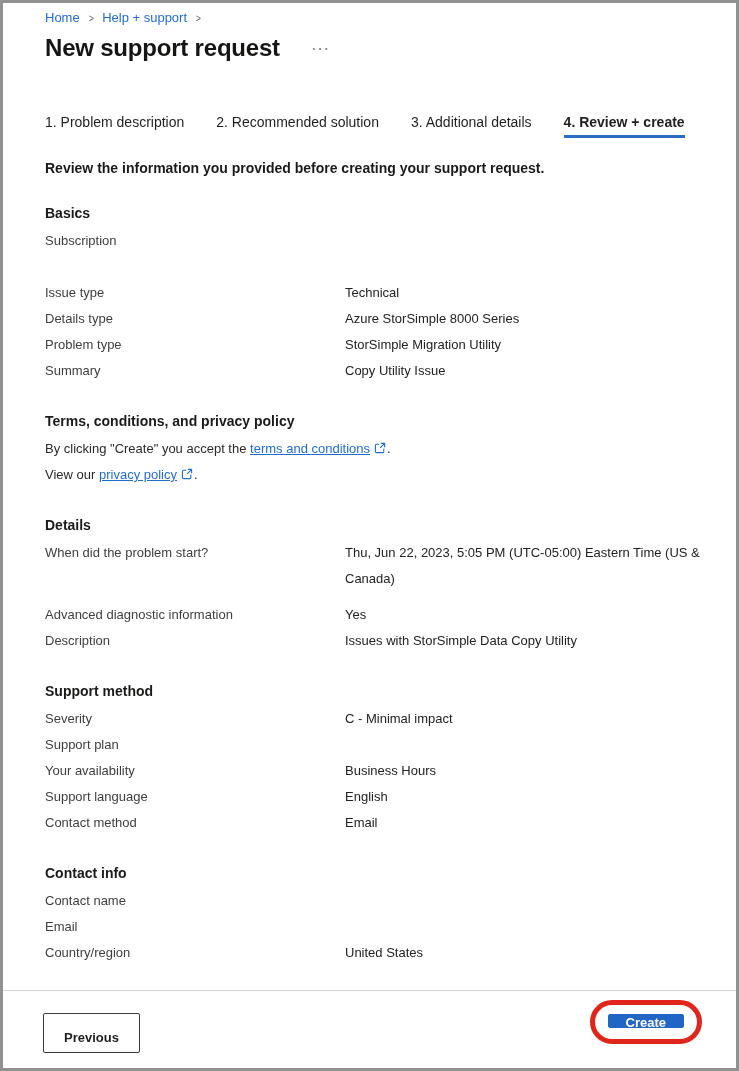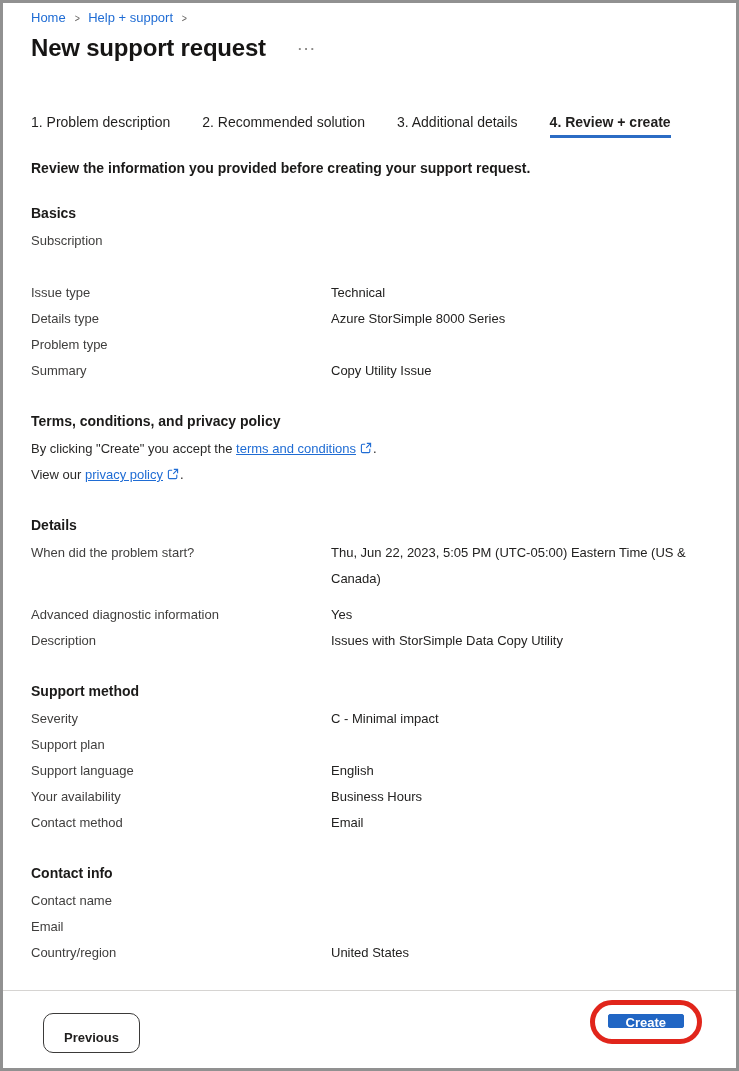--- a/index.html
+++ b/index.html
@@ -6,21 +6,21 @@
     --accent:#2166c4;
     --link:#1f6cd4;
     --underline:#2b6cc4;
     --annotation:#e1251b;
     --border:#919191;
   }
   *{box-sizing:border-box;}
   body{margin:0; background:#ffffff; font-family:"Liberation Sans",sans-serif; color:#201f1e;}
   .frame{position:relative; width:739px; height:1071px; border:3px solid var(--border);
          background:#fff; display:flex; flex-direction:column; overflow:hidden;}
-  .content{flex:1; padding:0 28px; overflow:hidden;}
+  .content{flex:1; padding:0 28px; overflow:hidden;margin-left:14px;}
 
   .breadcrumb{margin-top:7px; font-size:13px; display:flex; align-items:center; gap:8px;}
   .crumb{color:var(--link); text-decoration:none; cursor:pointer;}
   .chev{color:#605e5c; font-size:11px; transform:scaleX(.8);}
 
   .title-row{margin-top:9px; display:flex; align-items:center;}
   h1{margin:0; font-size:24px; font-weight:700; color:#161514; letter-spacing:-0.2px;}
   .more{margin-left:32px; color:#8a8886; font-size:13px; font-weight:700; letter-spacing:2px; cursor:pointer; line-height:1;}
 
   .tabs{margin-top:52px; display:flex; gap:32px; font-size:14px; color:#201f1e;}
@@ -35,21 +35,21 @@
   .row-label{width:300px; flex-shrink:0; color:#3f3e3d;}
   .row-value{max-width:382px; color:#232221;}
   .gap-after{margin-bottom:26px;}
 
   .terms-line{margin:0; font-size:13px; line-height:26px; color:#2a2928;}
   .link{color:var(--link); text-decoration:underline; cursor:pointer;}
   .ext{margin:0 1px 0 4px; color:var(--link); vertical-align:-1px;}
 
   .footer{height:78px; border-top:1px solid #d6d4d2; display:flex; justify-content:space-between;
           align-items:flex-start; padding:22px 48px 0 40px;}
-  .btn-prev{background:#fff; border:1px solid #3b3a39; color:#201f1e; border-radius:10px;
+  .btn-prev{background:#fff; border:1px solid #3b3a39; color:#201f1e; border-radius:2px;
             font-family:"Liberation Sans",sans-serif; font-size:13px; font-weight:600;
             height:40px; padding:16px 20px; cursor:pointer;}
   .create-wrap{position:relative; margin-right:4px;}
   .btn-create{background:var(--accent); border:1px solid var(--accent); color:#fff; border-radius:2px;
               font-family:"Liberation Sans",sans-serif; font-size:13px; font-weight:600;
               height:14px; padding:0 17px; cursor:pointer;}
   .ring{position:absolute; inset:-13px -18px; border:5px solid var(--annotation);
         border-radius:26px; pointer-events:none;}
 </style>
 </head>
@@ -88,20 +88,21 @@
         <div class="row">
           <span class="row-label">Issue type</span>
           <span class="row-value">Technical</span>
         </div>
         <div class="row">
           <span class="row-label">Details type</span>
           <span class="row-value">Azure StorSimple 8000 Series</span>
         </div>
         <div class="row">
           <span class="row-label">Problem type</span>
+          <span class="row-value">StorSimple Migration Utility</span>
         </div>
         <div class="row">
           <span class="row-label">Summary</span>
           <span class="row-value">Copy Utility Issue</span>
         </div>
         <h2 class="section-title">Terms, conditions, and privacy policy</h2>
         <p class="terms-line">By clicking "Create" you accept the <a class="link">terms and conditions</a><svg class="ext" width="12" height="12" viewBox="0 0 12 12">
             <path d="M5.2 2.2 H2.6 C1.9 2.2 1.4 2.7 1.4 3.4 V9.4 C1.4 10.1 1.9 10.6 2.6 10.6 H8.6 C9.3 10.6 9.8 10.1 9.8 9.4 V6.8" fill="none" stroke="currentColor" stroke-width="1.1"></path>
             <path d="M6.8 1.4 H10.6 V5.2 M10.6 1.4 L6.2 5.8" fill="none" stroke="currentColor" stroke-width="1.1"></path>
           </svg>.</p>
@@ -125,26 +126,26 @@
         <h2 class="section-title">Support method</h2>
         <div class="row">
           <span class="row-label">Severity</span>
           <span class="row-value">C - Minimal impact</span>
         </div>
         <div class="row">
           <span class="row-label">Support plan</span>
           <span class="row-value"></span>
         </div>
         <div class="row">
+          <span class="row-label">Your availability</span>
+          <span class="row-value">Business Hours</span>
+        </div>
+        <div class="row">
           <span class="row-label">Support language</span>
           <span class="row-value">English</span>
-        </div>
-        <div class="row">
-          <span class="row-label">Your availability</span>
-          <span class="row-value">Business Hours</span>
         </div>
         <div class="row">
           <span class="row-label">Contact method</span>
           <span class="row-value">Email</span>
         </div>
         <h2 class="section-title">Contact info</h2>
         <div class="row">
           <span class="row-label">Contact name</span>
           <span class="row-value"></span>
         </div>

